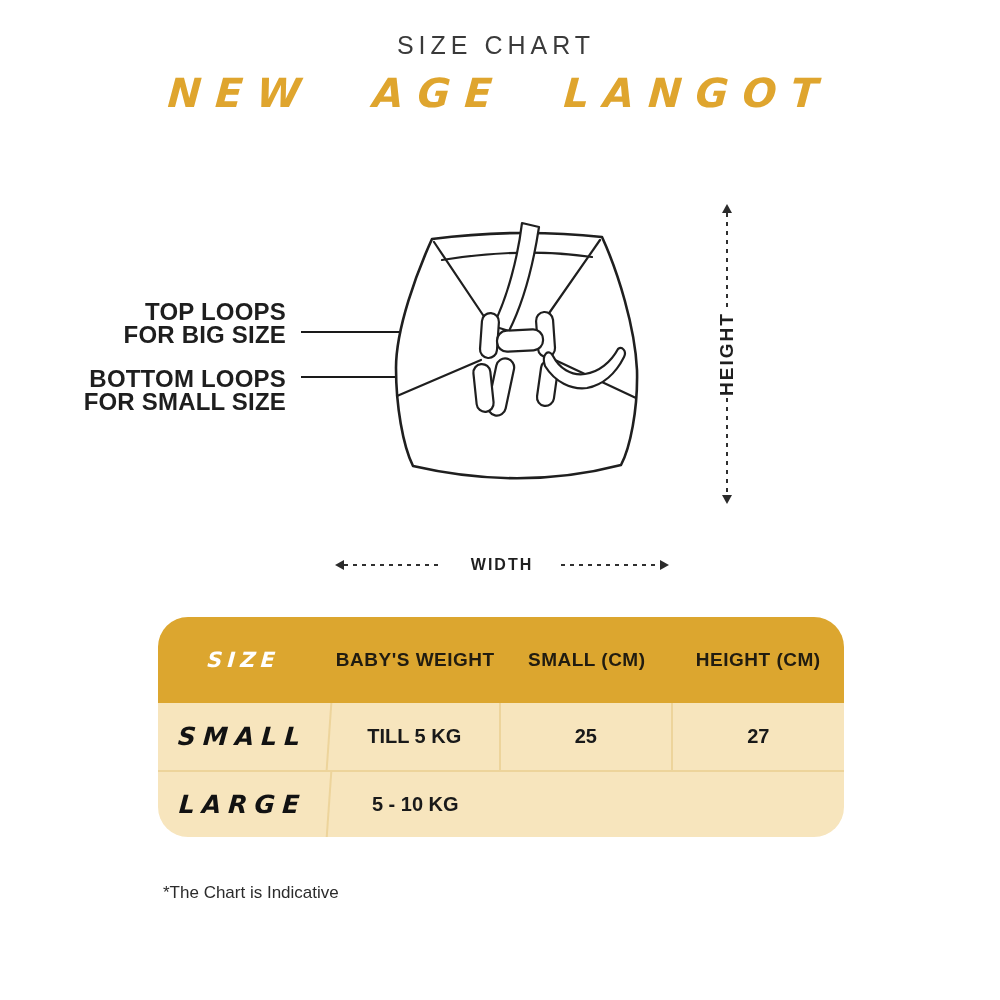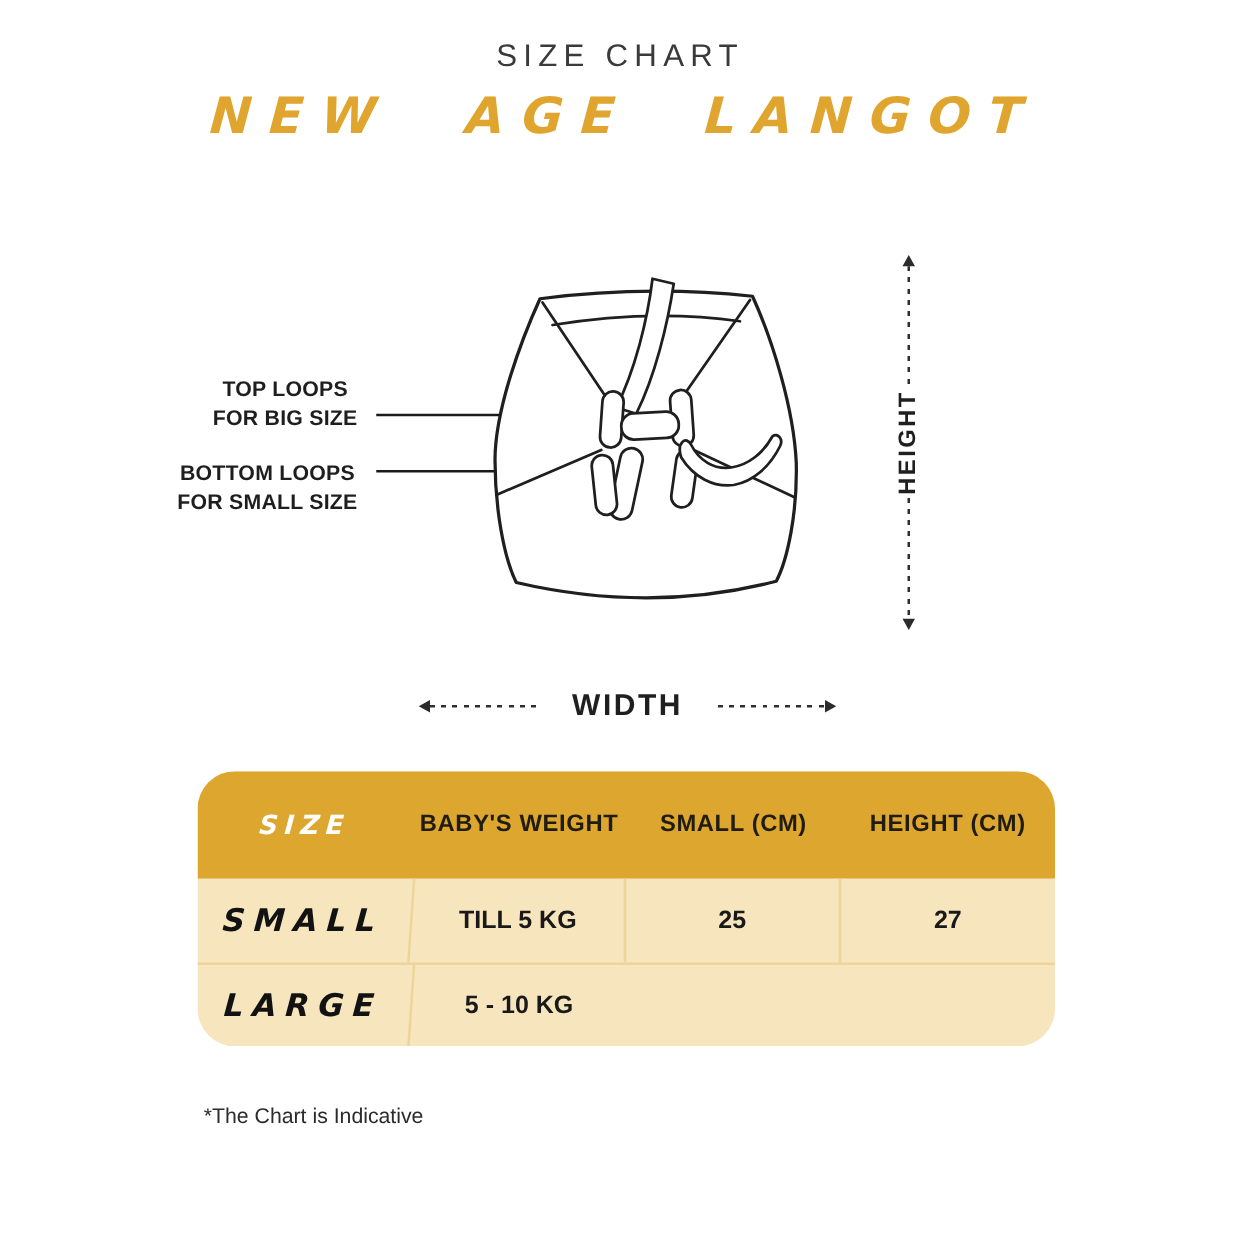--- a/index.html
+++ b/index.html
@@ -20,21 +20,21 @@
   }
   .product-title{
     position:absolute;top:70px;left:0;width:1000px;text-align:center;
     font-family:"DejaVu Sans",sans-serif;font-style:italic;font-weight:700;
     font-size:40px;letter-spacing:14px;word-spacing:30px;color:var(--accent);
     transform:skewX(-4deg);
   }
 
   
   .callout{
-    position:absolute;text-align:center;font-size:17px;font-weight:700;
+    position:absolute;text-align:right;font-size:24px;font-weight:700;
     line-height:23px;color:var(--text-dark);white-space:nowrap;letter-spacing:.2px;
   }
   .callout-top{top:300px;right:714px;}
   .callout-bottom{top:367px;right:714px;}
   .callout-arrow{position:absolute;height:2px;background:#1a1a1a;}
   .callout-arrow::after{
     content:'';position:absolute;right:-12px;top:-4px;width:0;height:0;
     border-left:12px solid #1a1a1a;border-top:5px solid transparent;border-bottom:5px solid transparent;
   }
   .arrow-top{left:301px;top:331px;width:168px;}
@@ -58,21 +58,21 @@
   }
 
   
   .dim-h{
     position:absolute;left:335px;top:554px;width:334px;height:22px;
     display:flex;align-items:center;
   }
   .dim-h .hdash{flex:1;height:2px;background:repeating-linear-gradient(to right,#2f2f2f 0 4px,transparent 4px 9px);}
   .tri-left{width:0;height:0;border-top:5px solid transparent;border-bottom:5px solid transparent;border-right:9px solid #2b2b2b;}
   .tri-right{width:0;height:0;border-top:5px solid transparent;border-bottom:5px solid transparent;border-left:9px solid #2b2b2b;}
-  .hlabel{padding:0 28px;font-size:24px;font-weight:700;letter-spacing:2px;color:#1f1f1f;}
+  .hlabel{padding:0 28px;font-size:16px;font-weight:700;letter-spacing:2px;color:#1f1f1f;}
 
   
   .size-table{
     position:absolute;left:158px;top:617px;width:686px;
     border-radius:30px;overflow:hidden;
   }
   .t-header{
     display:grid;grid-template-columns:repeat(4,1fr);
     background:var(--table-header-bg);height:86px;align-items:center;
   }

